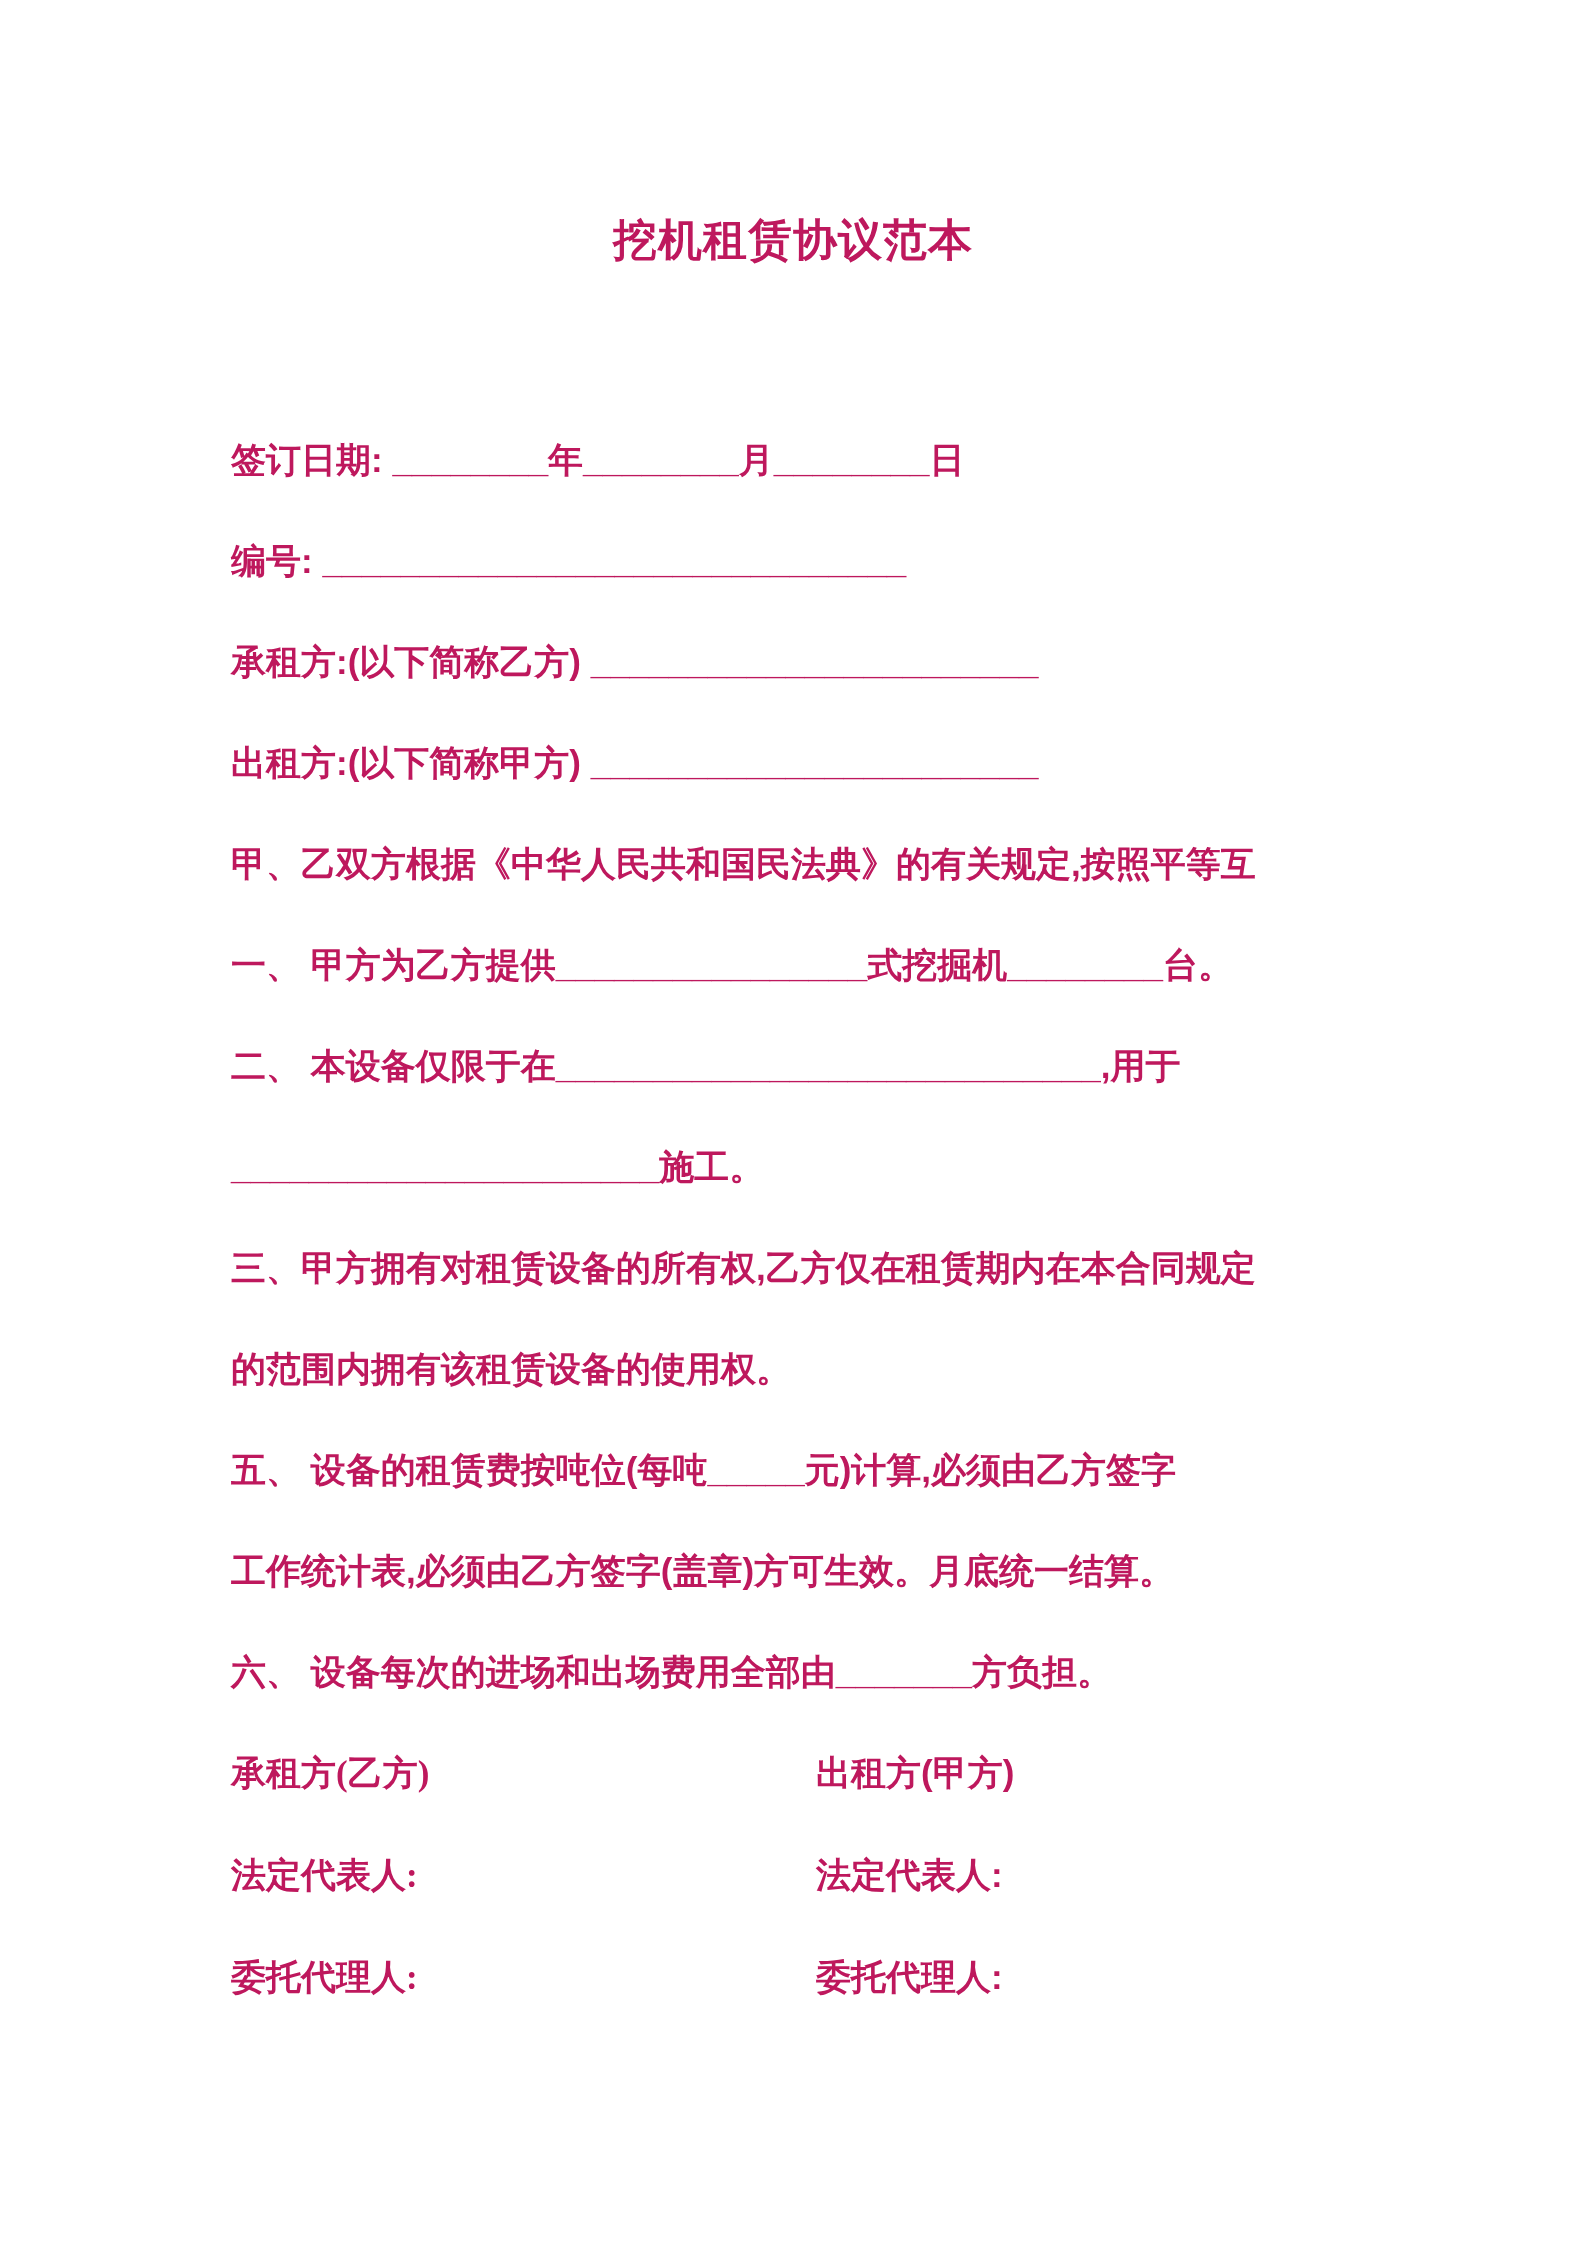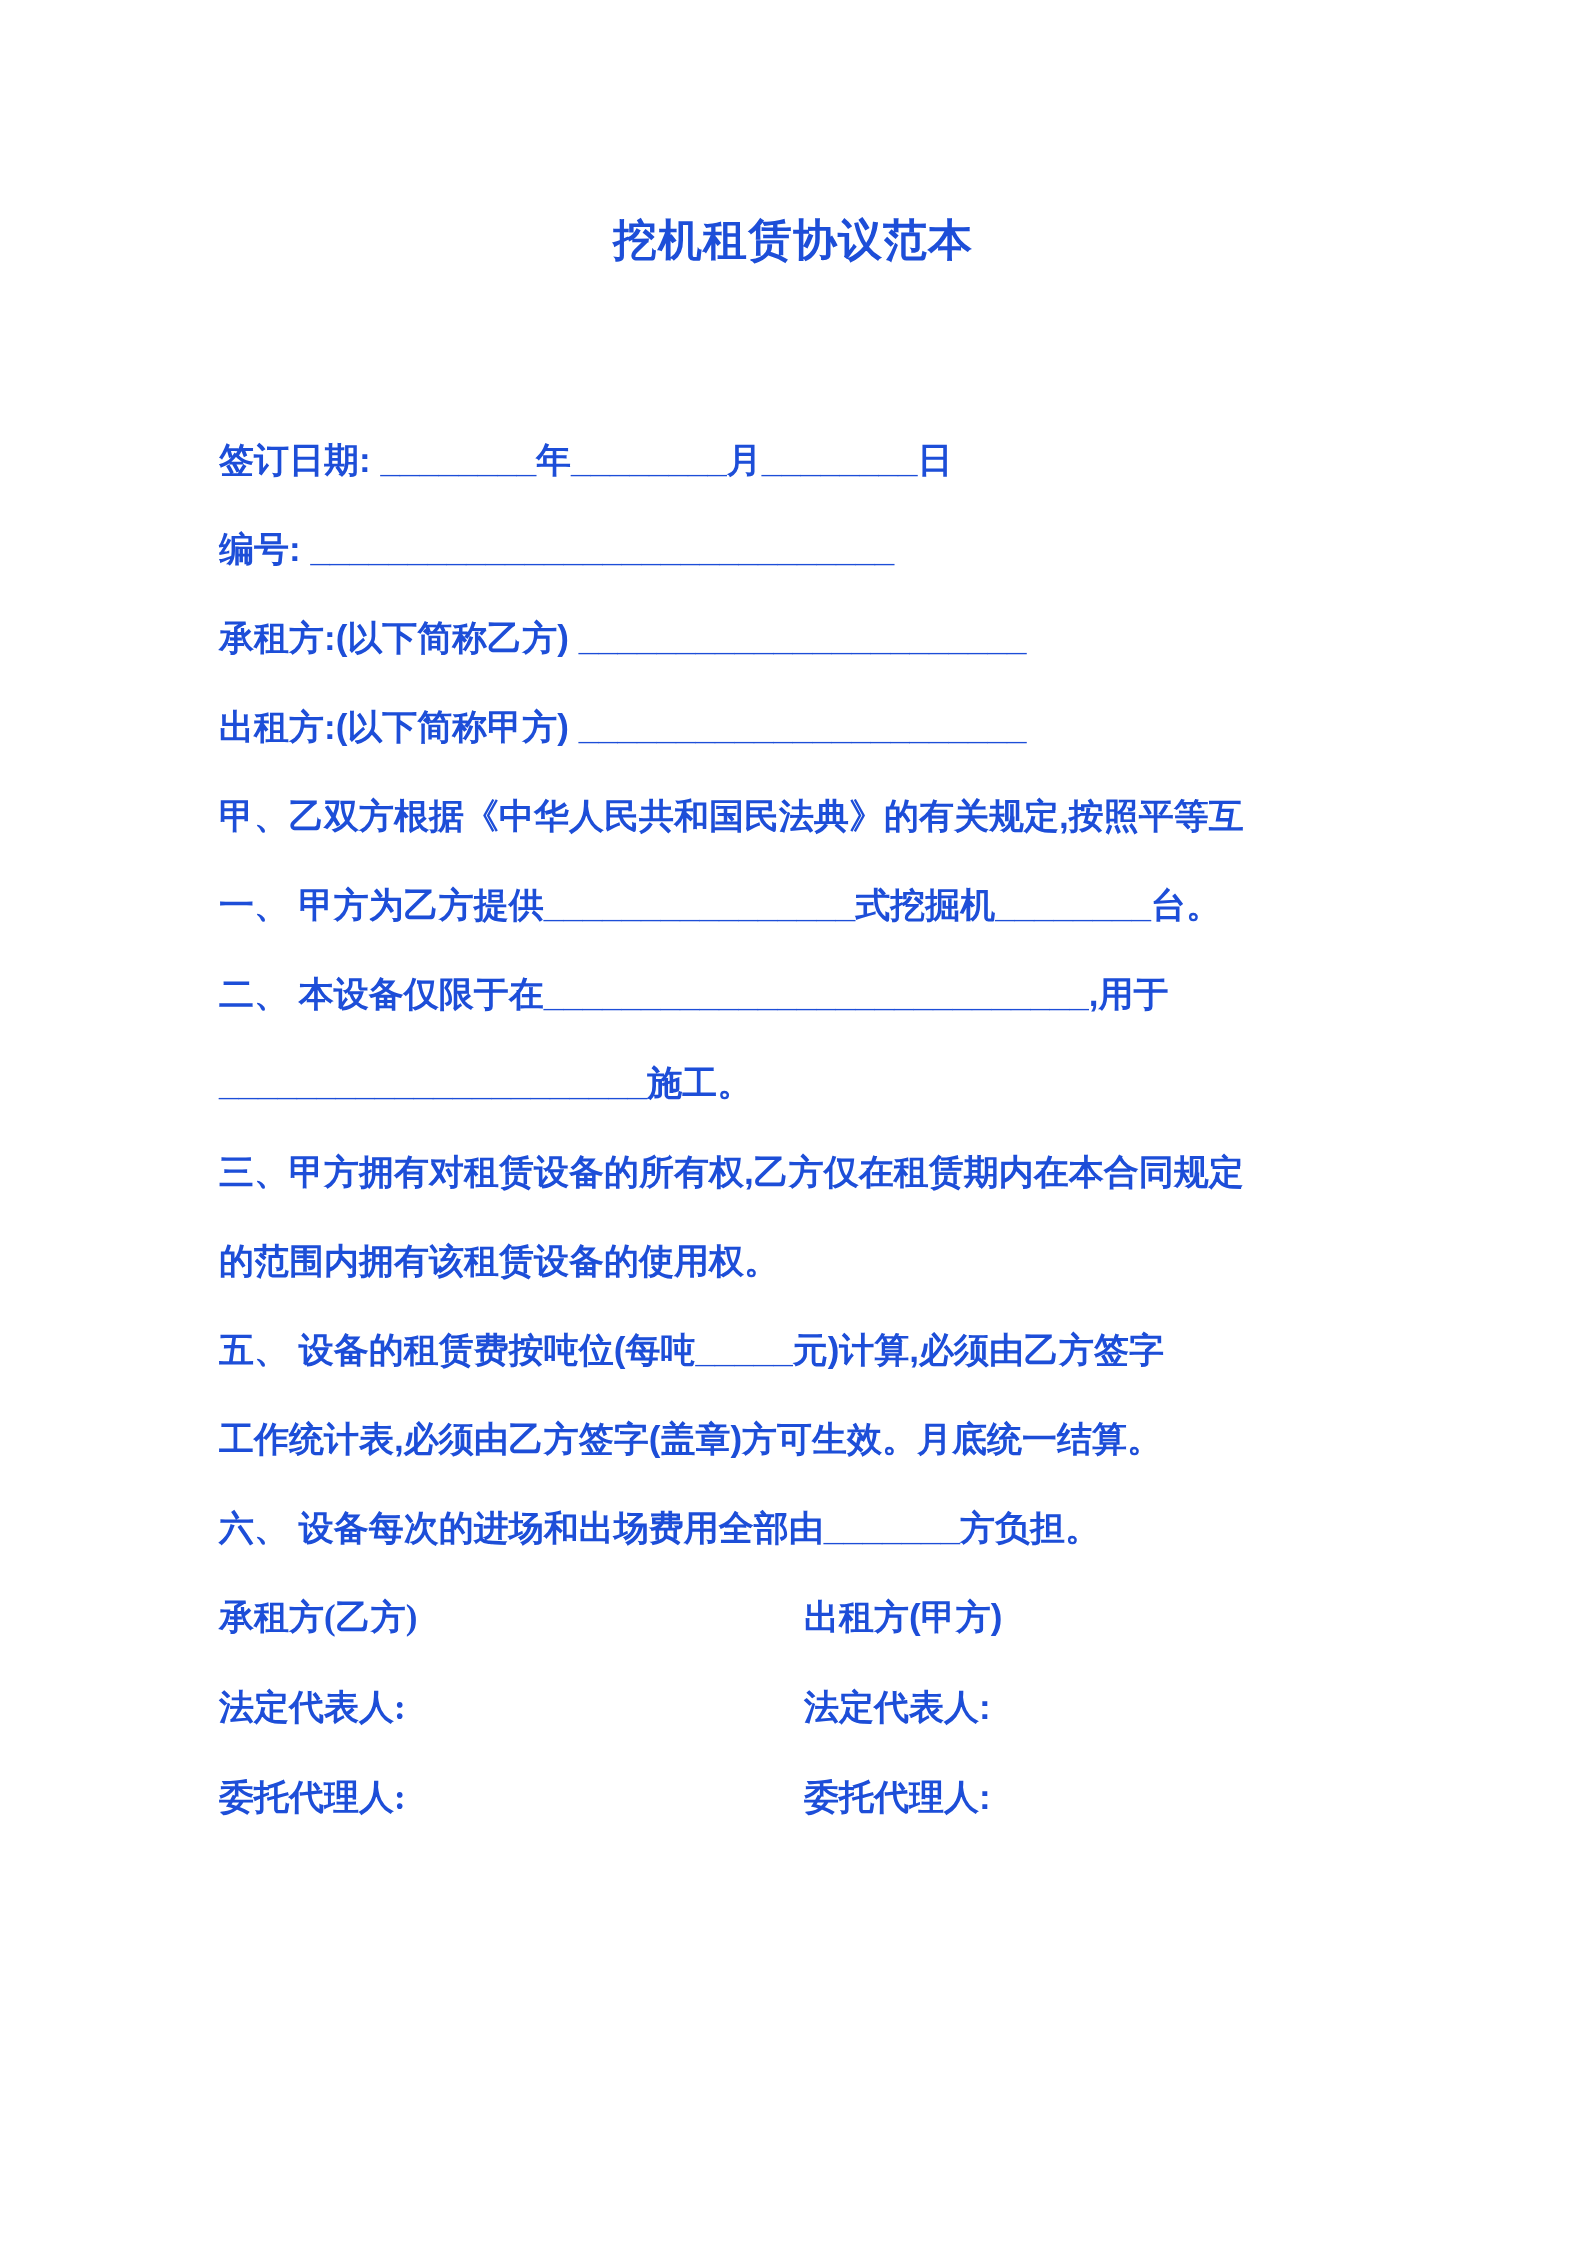--- a/index.html
+++ b/index.html
@@ -5,39 +5,39 @@
   html, body {
     margin: 0;
     padding: 0;
     background: #ffffff;
   }
   .page {
     position: relative;
     width: 1586px;
     height: 2244px;
     background: #ffffff;
-    color: #1d4ed8;
+    color: #be185d;
     font-family: "Liberation Sans", "DejaVu Sans", sans-serif;
     font-weight: bold;
     overflow: hidden;
     border-radius: 17px;
   }
   .title {
     margin: 0;
     padding-top: 210px;
     text-align: center;
     font-size: 44px;
     line-height: 60px;
     letter-spacing: 1px;
   }
   .body-block {
     margin: 147px 0 0 215px;
   }
   .line {
-    margin: 4px;
+    margin: 16px;
     font-size: 35px;
     line-height: 85px;
     white-space: nowrap;
   }
   .sig-row {
     display: flex;
     align-items: baseline;
   }
   .sig-cell-left {
     width: 585px;

